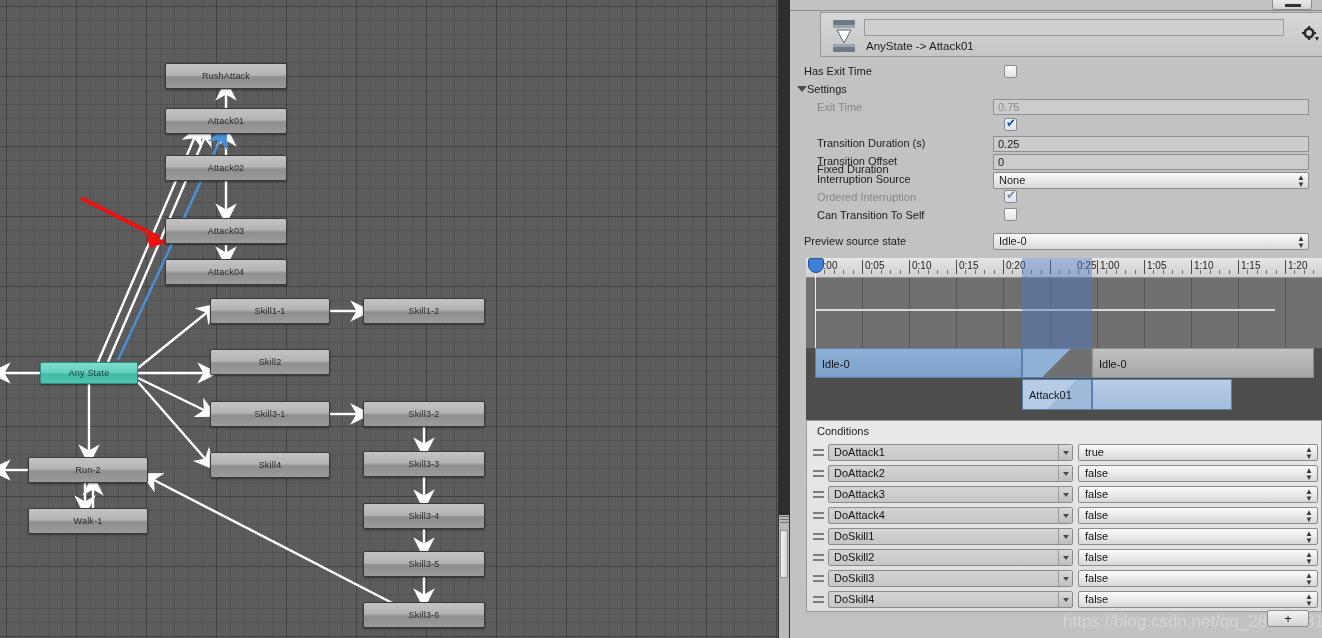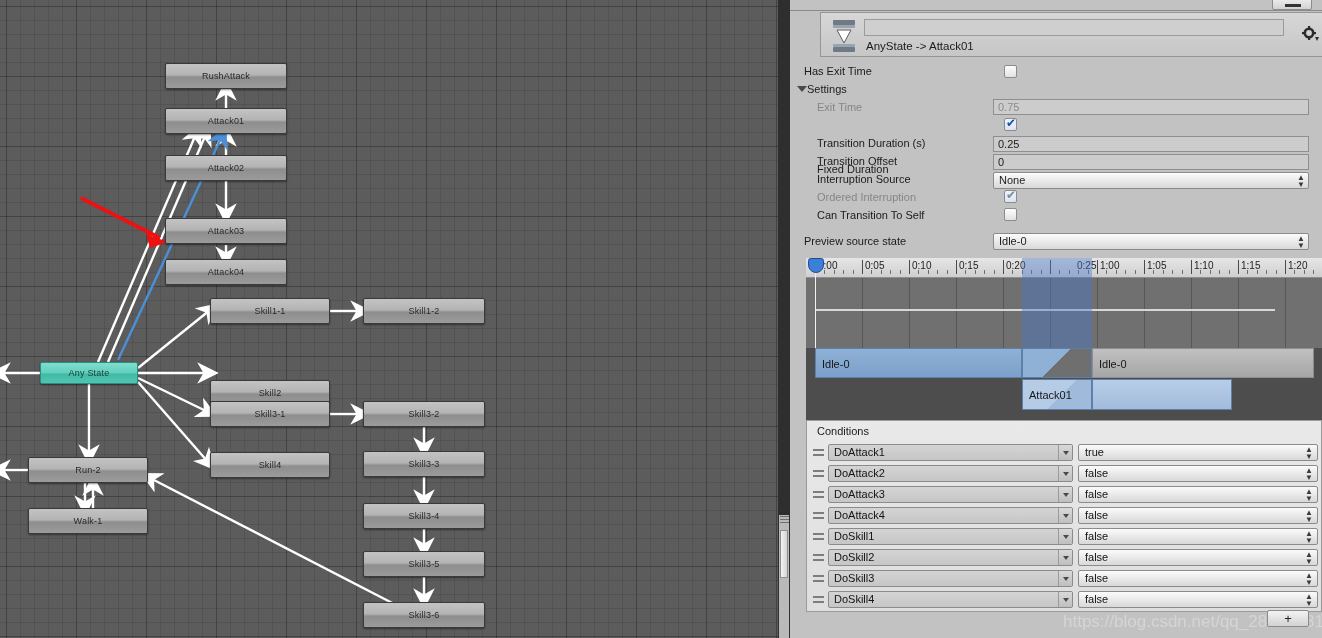--- a/index.html
+++ b/index.html
@@ -289,21 +289,21 @@
       </div>
       <div class="node" style="left: 165px; top: 259px; width: 122px; height: 26px;">
         <span>Attack04</span>
       </div>
       <div class="node" style="left: 210px; top: 298px; width: 120px; height: 26px;">
         <span>Skill1-1</span>
       </div>
       <div class="node" style="left: 363px; top: 298px; width: 122px; height: 26px;">
         <span>Skill1-2</span>
       </div>
-      <div class="node" style="left: 210px; top: 349px; width: 120px; height: 26px; margin-top: 31px;">
+      <div class="node" style="left: 210px; top: 349px; width: 120px; height: 26px;">
         <span>Skill2</span>
       </div>
       <div class="node" style="left: 210px; top: 401px; width: 120px; height: 26px;">
         <span>Skill3-1</span>
       </div>
       <div class="node" style="left: 363px; top: 401px; width: 122px; height: 26px;">
         <span>Skill3-2</span>
       </div>
       <div class="node" style="left: 210px; top: 452px; width: 120px; height: 26px;">
         <span>Skill4</span>

